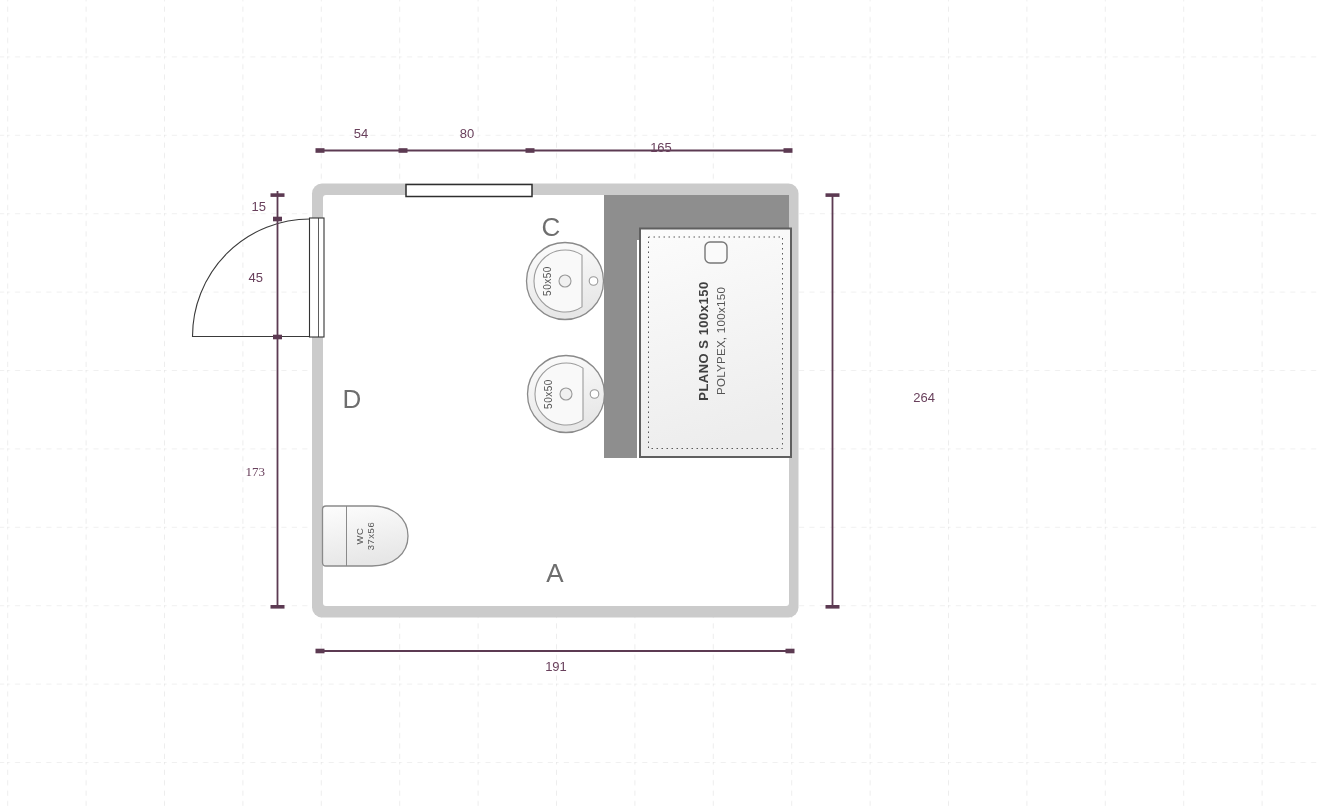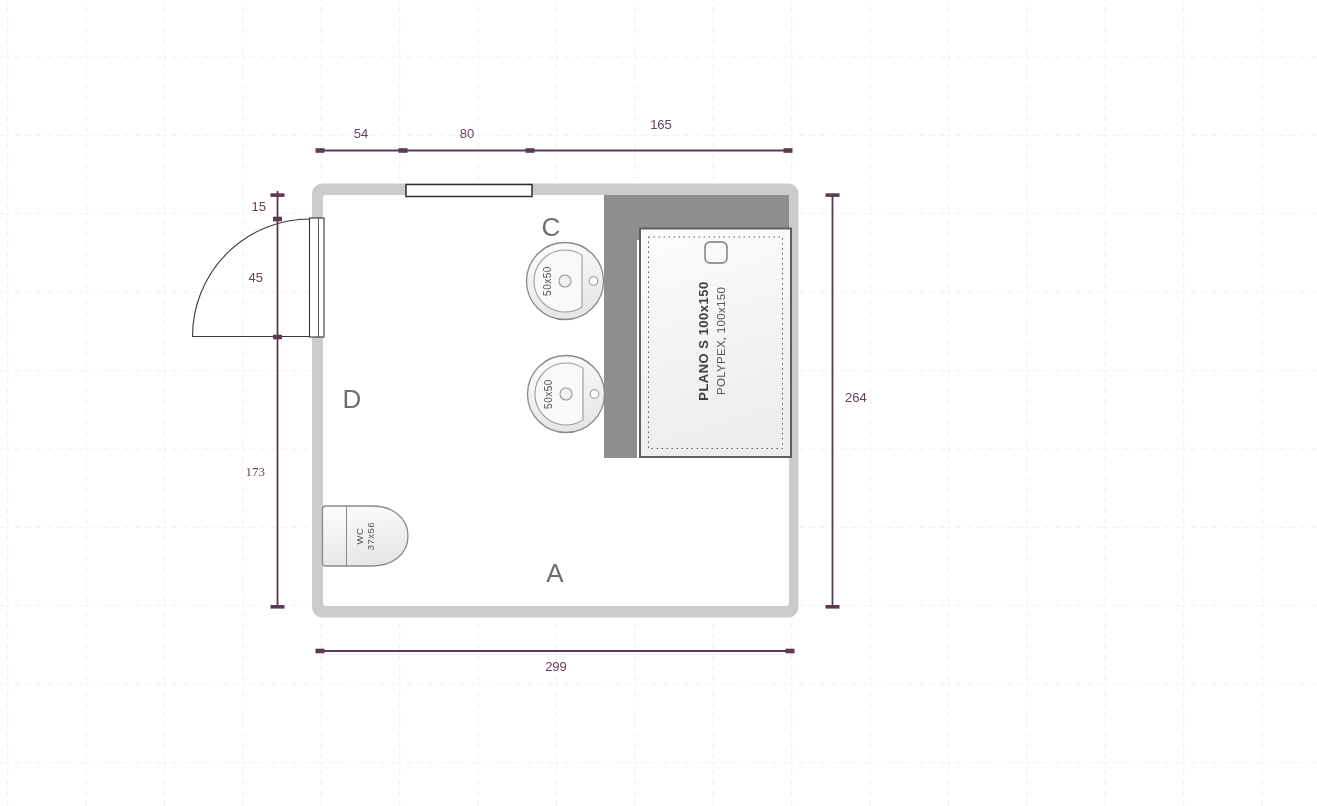--- a/index.html
+++ b/index.html
@@ -36,21 +36,21 @@
     font-size:10px;
     color:#555;
     letter-spacing:0.5px;
     white-space:nowrap;
   }
   .wc-text{font-size:9.5px;line-height:11px;color:#555;letter-spacing:0.5px;white-space:nowrap;}
   .shower-line1{font-size:13px;font-weight:bold;color:#404040;letter-spacing:0.5px;line-height:19px;white-space:nowrap;}
   .shower-line2{font-size:11.5px;color:#555;letter-spacing:0.3px;line-height:17px;white-space:nowrap;}
   .ta-c{text-align:center;}
   .ta-r{text-align:right;}
-  .ta-l{text-align:left;}
+  .ta-l{text-align:right;margin-left:40px;}
 </style>
 </head>
 <body>
 
 <div id="plan-canvas">
 
   <svg id="plan-svg" width="1317" height="806" viewBox="0 0 1317 806">
     <defs>
       <pattern id="grid" width="78.4" height="78.4" x="7.2" y="56.4" patternUnits="userSpaceOnUse">
         <path d="M 0 0 L 78.4 0 M 0 0 L 0 78.4" fill="none" stroke="#e2e2e2" stroke-width="1.2" stroke-dasharray="5.2 5.2" stroke-dashoffset="2.6"></path>
@@ -133,26 +133,26 @@
       <rect x="270.5" y="605" width="14" height="3.6" stroke="none"></rect>
 
       <line x1="832.5" y1="195" x2="832.5" y2="607" stroke-width="1.8"></line>
       <rect x="825.5" y="193.3" width="14" height="3.6" stroke="none"></rect>
       <rect x="825.5" y="605" width="14" height="3.6" stroke="none"></rect>
     </g>
   </svg>
 
   <div class="lbl dim ta-c" style="left:336px;top:126px;width:50px;">54</div>
   <div class="lbl dim ta-c" style="left:442px;top:126px;width:50px;">80</div>
-  <div class="lbl dim ta-c" style="left:636px;top:117px;width:50px;">165</div>
+  <div class="lbl dim ta-c" style="left:636px;top:140px;width:50px;">165</div>
   <div class="lbl dim ta-r" style="left:226px;top:199px;width:40px;text-align:right;">15</div>
   <div class="lbl dim ta-r" style="left:223px;top:270px;width:40px;">45</div>
   <div class="lbl dim ta-r" style="left:225px;top:464px;width:40px;font-family:Liberation Serif, serif;">173</div>
   <div class="lbl dim ta-l" style="left:845px;top:390px;width:50px;">264</div>
-  <div class="lbl dim ta-c" style="left:526px;top:659px;width:60px;">299</div>
+  <div class="lbl dim ta-c" style="left:526px;top:659px;width:60px;">191</div>
 
   <div class="lbl zone" style="left:531px;top:212px;width:40px;">C</div>
   <div class="lbl zone" style="left:332px;top:384px;width:40px;">D</div>
   <div class="lbl zone" style="left:535px;top:558px;width:40px;">A</div>
 
   <div class="lbl rot fixture-small" style="left:517px;top:273px;width:60px;height:16px;">50x50</div>
   <div class="lbl rot fixture-small" style="left:518px;top:386px;width:60px;height:16px;">50x50</div>
 
   <div class="lbl rot" style="left:337px;top:523px;width:56px;height:26px;">
     <span class="wc-text">WC</span>

